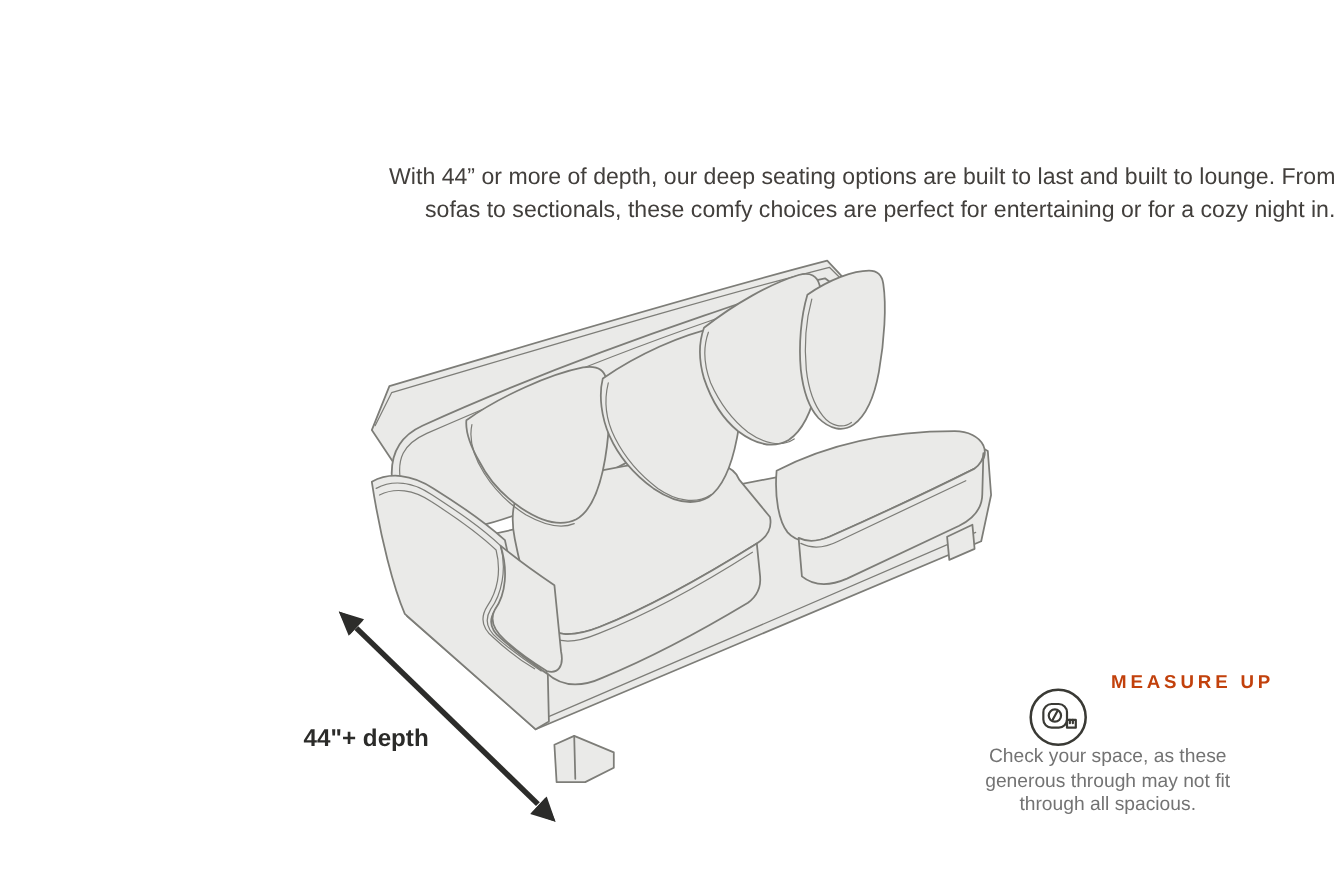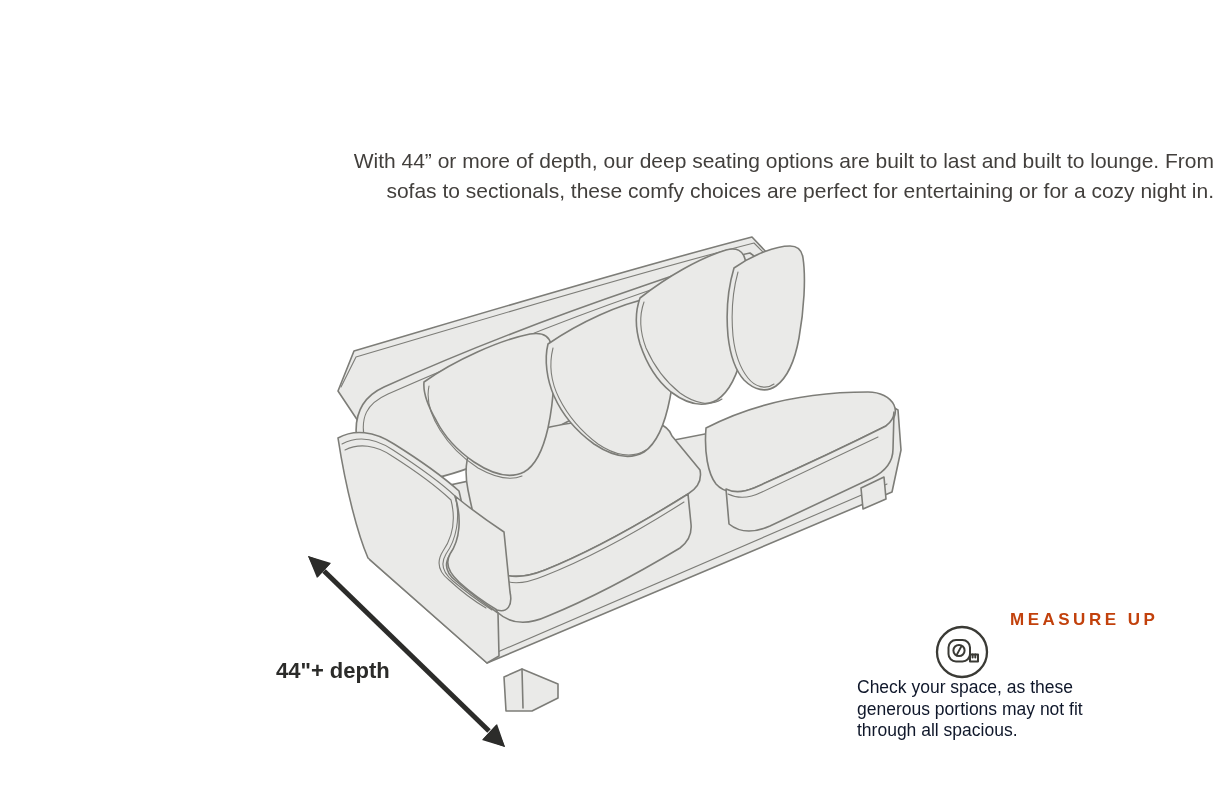--- a/index.html
+++ b/index.html
@@ -32,23 +32,23 @@
   }
   .measure-icon{position:absolute;left:933px;top:623px;}
   .measure-title{
     position:absolute;left:999px;top:610px;
     font-size:17px;font-weight:bold;letter-spacing:3.5px;
     color:#c2410c;white-space:nowrap;margin-left:11px;
   }
   .measure-note{
     position:absolute;top:677px;right:57px;
     width:300px;
-    text-align:left;
+    text-align:center;
     font-size:17.5px;line-height:21.5px;
-    color:#0f172a;
+    color:#737373;
   }
 </style>
 </head>
 <body>
 
 <div id="canvas">
 
 
   <div class="intro">
     <div>With 44” or more of depth, our deep seating options are built to last and built to lounge. From</div>
@@ -116,17 +116,17 @@
         <line x1="28.2" y1="23.6" x2="24" y2="31.4"></line>
         <rect x="37" y="31.5" width="8" height="7"></rect>
         <line x1="39.6" y1="31.5" x2="39.6" y2="34.4"></line>
         <line x1="42.3" y1="31.5" x2="42.3" y2="34.4"></line>
       </g>
     </g>
   </svg>
   <div class="measure-title">MEASURE UP</div>
   <div class="measure-note">
     <div>Check your space, as these</div>
-    <div>generous portions may not fit</div>
+    <div>generous through may not fit</div>
     <div>through all spacious.</div>
   </div>
 
 </div>
 
 </body></html>

